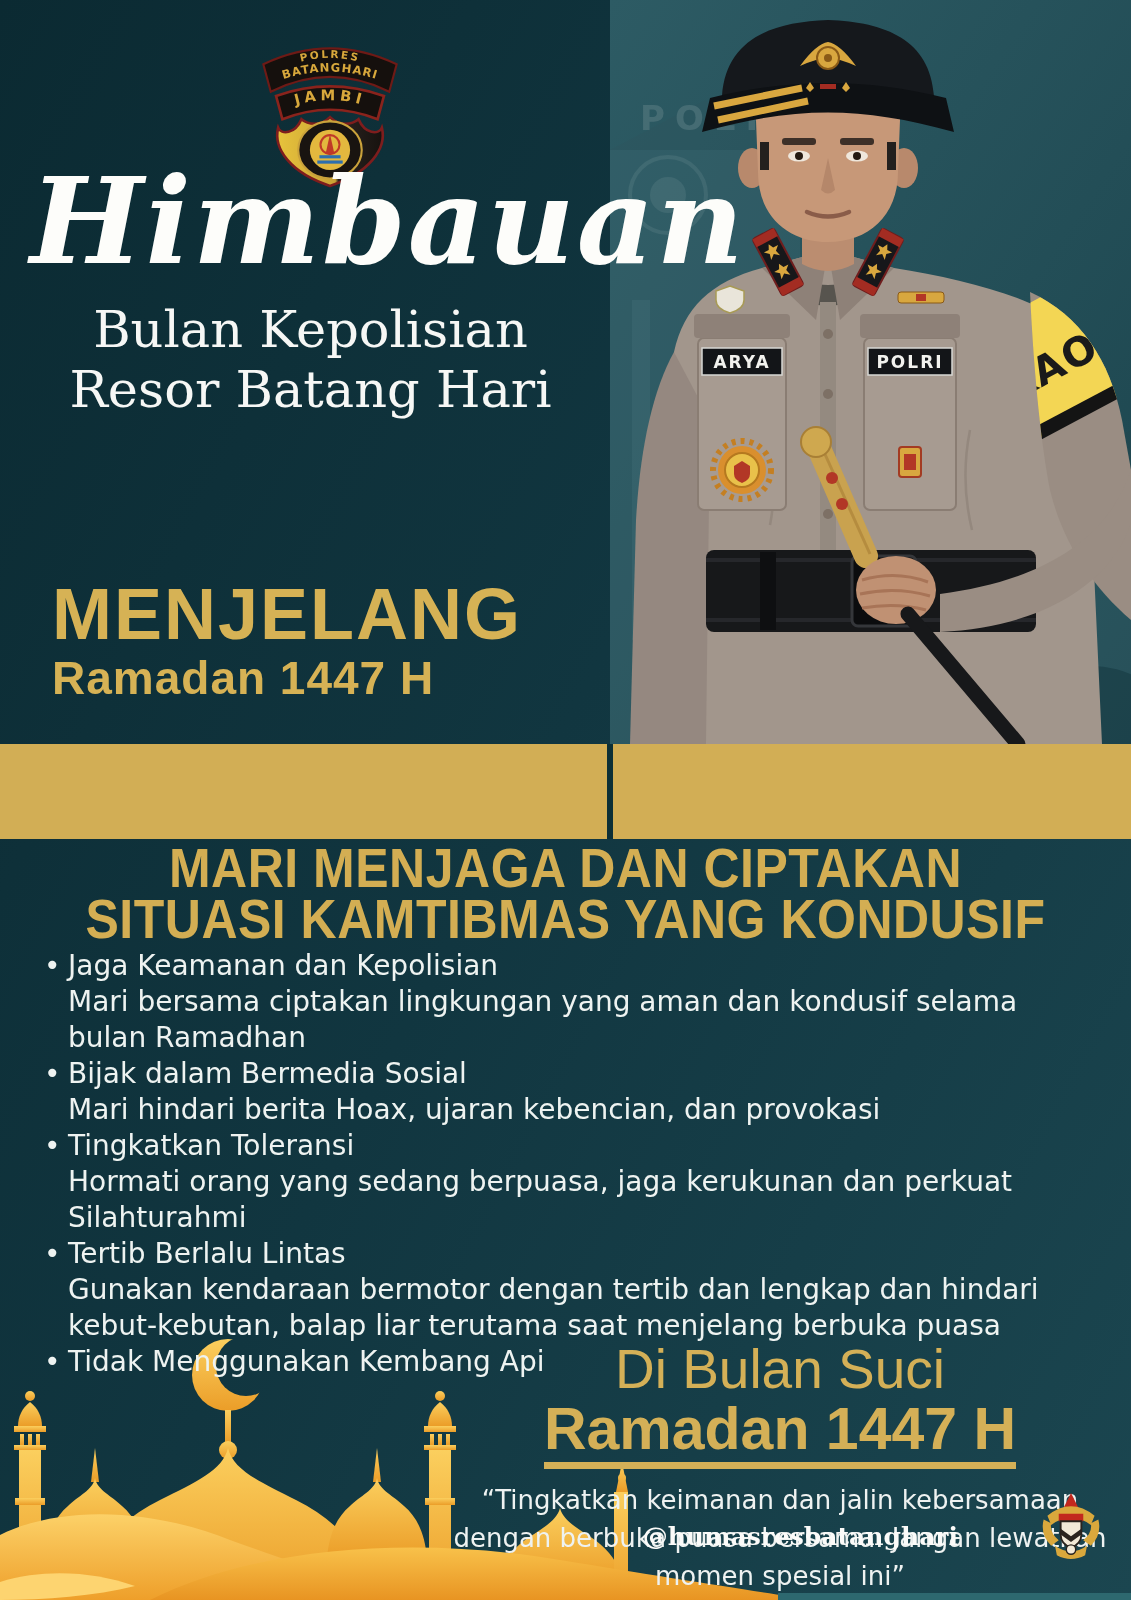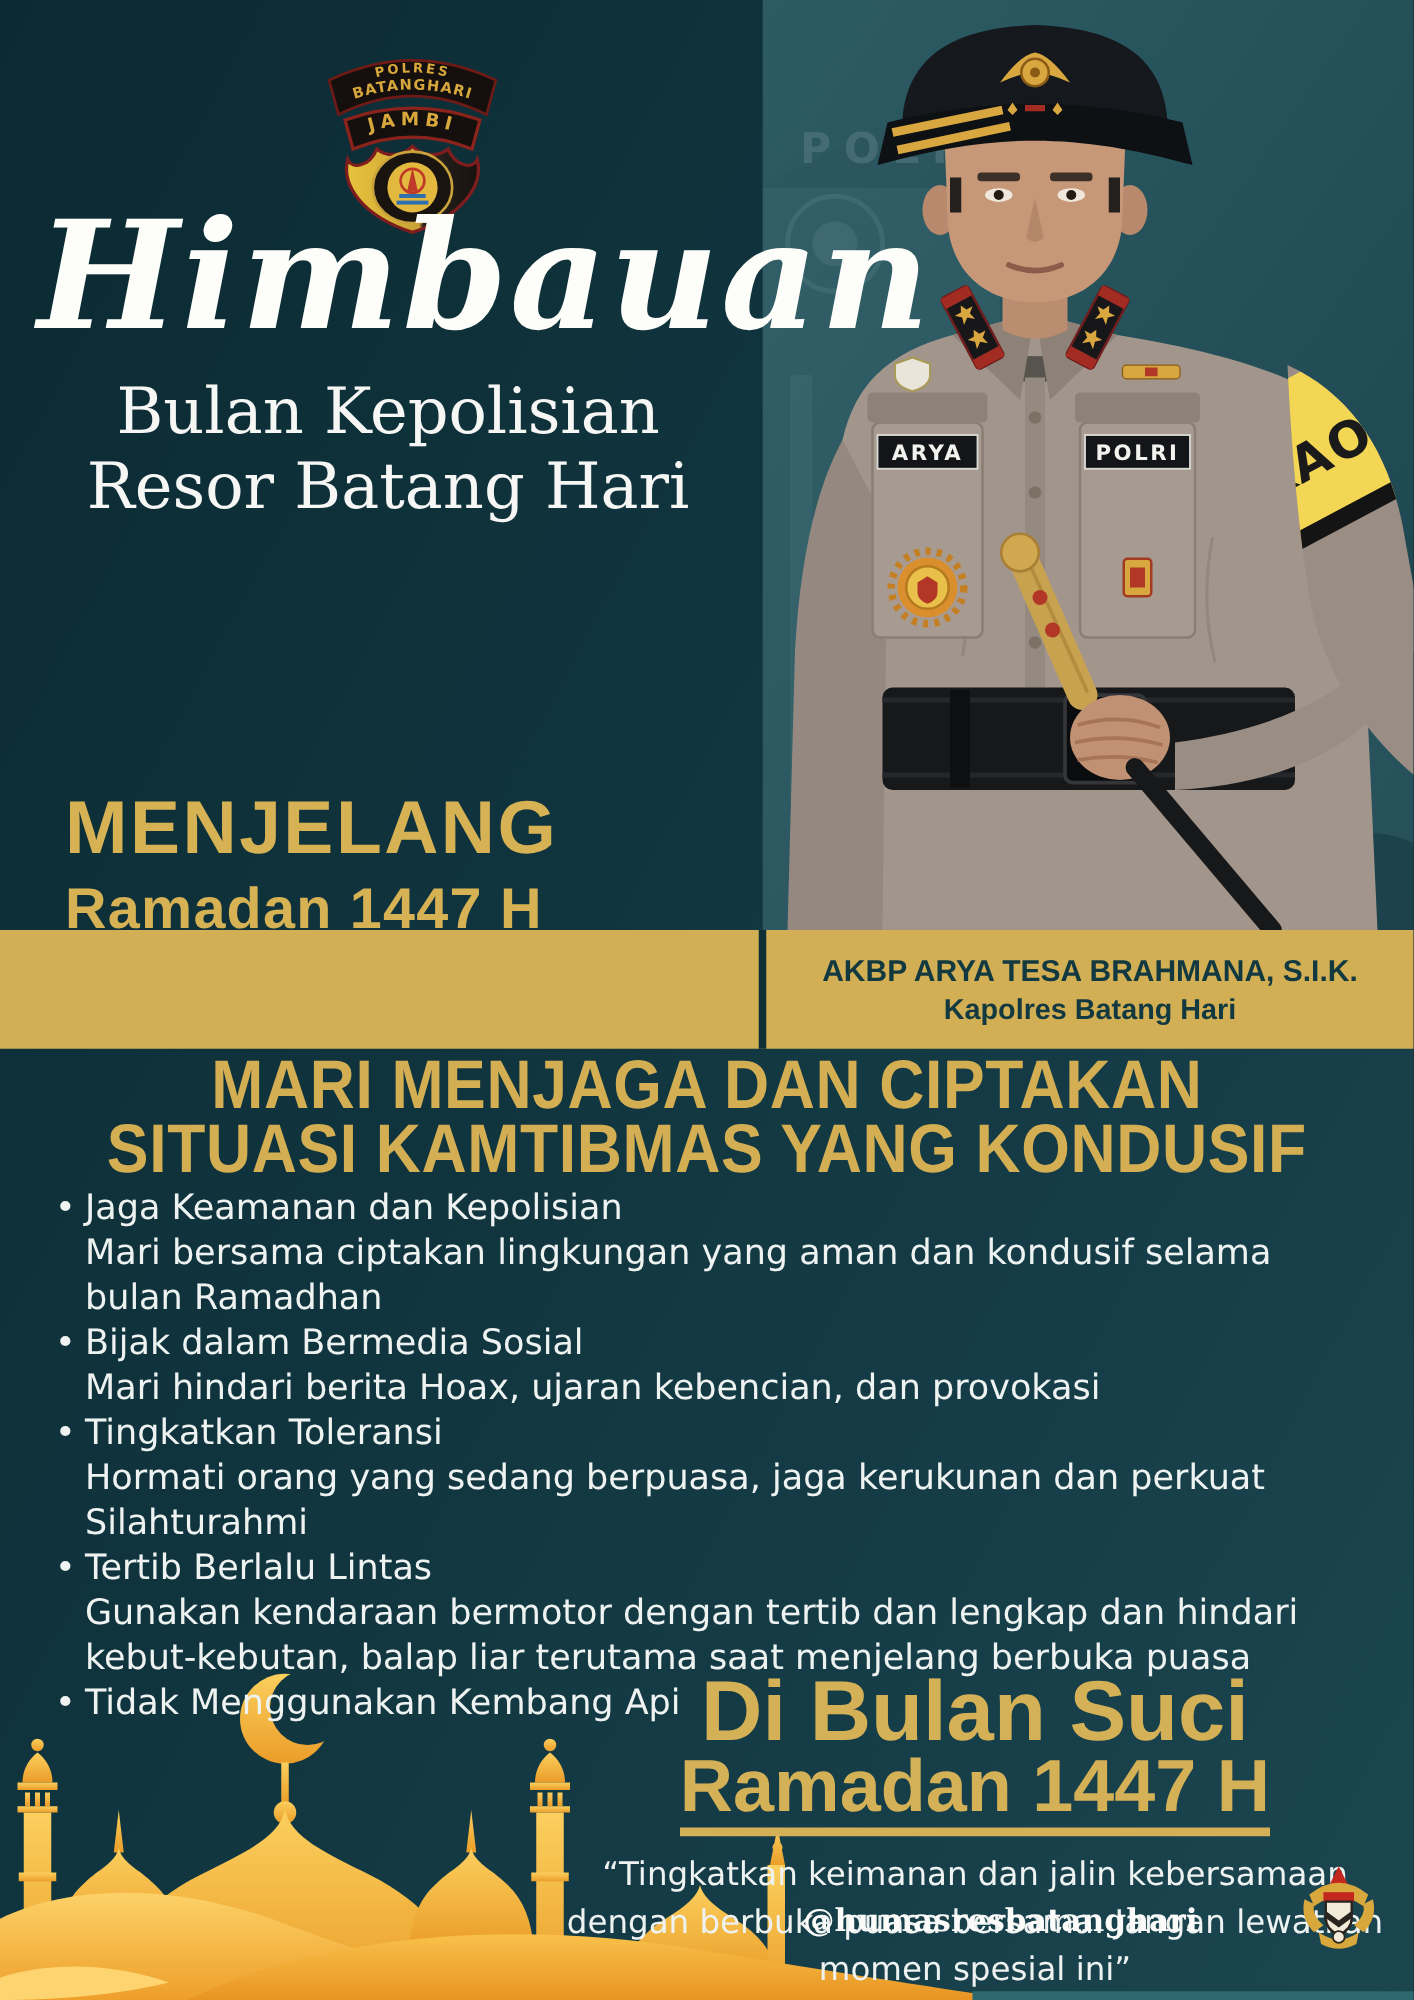--- a/index.html
+++ b/index.html
@@ -18,21 +18,21 @@
     position:absolute; left:30px; top:158px; z-index:3; color:#fdfdfa;
     font-family:"DejaVu Serif",serif; font-style:italic; font-weight:bold;
     font-size:120px; line-height:1.05; letter-spacing:2px; white-space:nowrap;text-align:right;
   }
   .subtitle{
     position:absolute; left:38px; top:300px; width:545px; z-index:3; text-align:center;
     font-family:"DejaVu Serif",serif; color:#f6f7f5; font-size:51px; line-height:60px;
   }
   .occasion{ position:absolute; left:52px; top:578px; z-index:3; color:#d6b255;
     font-family:"Liberation Sans",sans-serif; font-weight:bold; }
-  .occasion .l1{ font-size:60px; line-height:72px; letter-spacing:2px;margin-top:48px; }
+  .occasion .l1{ font-size:72px; line-height:72px; letter-spacing:2px; }
   .occasion .l2{ font-size:46px; line-height:56px; letter-spacing:1px; }
   
   .banner{ position:absolute; left:0; top:744px; width:1131px; height:95px; background:#d2ae55; z-index:4; }
   .banner-divider{ position:absolute; left:607px; top:744px; width:6px; height:95px; background:#0d3036; z-index:5; }
   .officer-id{
     position:absolute; left:613px; top:744px; width:518px; height:95px; z-index:5;
     display:flex; flex-direction:column; justify-content:center; align-items:center;
     color:#11393f; font-family:"Liberation Sans",sans-serif; font-weight:bold;
   }
   .officer-id .name{ font-size:24px; line-height:30px; }
@@ -42,21 +42,21 @@
     color:#d3ae53; font-family:"Liberation Sans",sans-serif; font-weight:bold; }
   .heading div{ font-size:50px; line-height:51px; transform:scaleY(1.1); transform-origin:center; letter-spacing:0.5px; }
   
   .tips{ position:absolute; left:44px; top:948px; width:1040px; z-index:3;
     color:#eef3f1; font-size:28px; line-height:36px; list-style:none; }
   .tips li{ position:relative; padding-left:24px; }
   .tips li::before{ content:"•"; position:absolute; left:0; top:0; font-size:28px; color:#eef3f1; }
   
   .closing{ position:absolute; left:450px; top:1340px; width:660px; z-index:6; text-align:center;
     font-family:"Liberation Sans",sans-serif; }
-  .closing .c1{ color:#d4b057; font-weight:bold; font-size:68px; line-height:58px;text-align:center; }
+  .closing .c1{ color:#d4b057; font-weight:normal; font-size:55px; line-height:58px;text-align:center; }
   .closing .c2{ display:inline-block; color:#d4b057; font-weight:bold; font-size:59px; line-height:62px;
     border-bottom:7px solid #d4b057; padding-bottom:2px; }
   .closing .quote{ margin-top:12px; color:#eef2f1; font-size:26px; line-height:38px; font-family:"DejaVu Sans",sans-serif; }
   
   .mosque{ position:absolute; left:0; top:1330px; z-index:2; }
   
   .social-handle{ position:absolute; left:640px; top:1522px; width:318px; z-index:7; text-align:right;
     color:#fbfbf9; font-family:"DejaVu Serif",serif; font-weight:bold; font-size:25px; }
   .humas-logo{ position:absolute; left:1038px; top:1490px; width:66px; height:72px; z-index:7; }
   .bottom-strip{ position:absolute; left:778px; top:1593px; width:353px; height:7px; background:#2d686f; z-index:8; }
@@ -262,24 +262,20 @@
     <div>Resor Batang Hari</div>
   </div>
 
   <div class="occasion">
     <div class="l1">MENJELANG</div>
     <div class="l2">Ramadan 1447 H</div>
   </div>
 
   <div class="banner"></div>
   <div class="banner-divider"></div>
-  <div class="officer-id">
-    <div class="name">AKBP ARYA TESA BRAHMANA, S.I.K.</div>
-    <div class="pos">Kapolres Batang Hari</div>
-  </div>
 
   <div class="heading">
     <div>MARI MENJAGA DAN CIPTAKAN</div>
     <div>SITUASI KAMTIBMAS YANG KONDUSIF</div>
   </div>
 
   <ul class="tips">
     <li>
       <div>Jaga Keamanan dan Kepolisian</div>
       <div>Mari bersama ciptakan lingkungan yang aman dan kondusif selama bulan Ramadhan</div>

